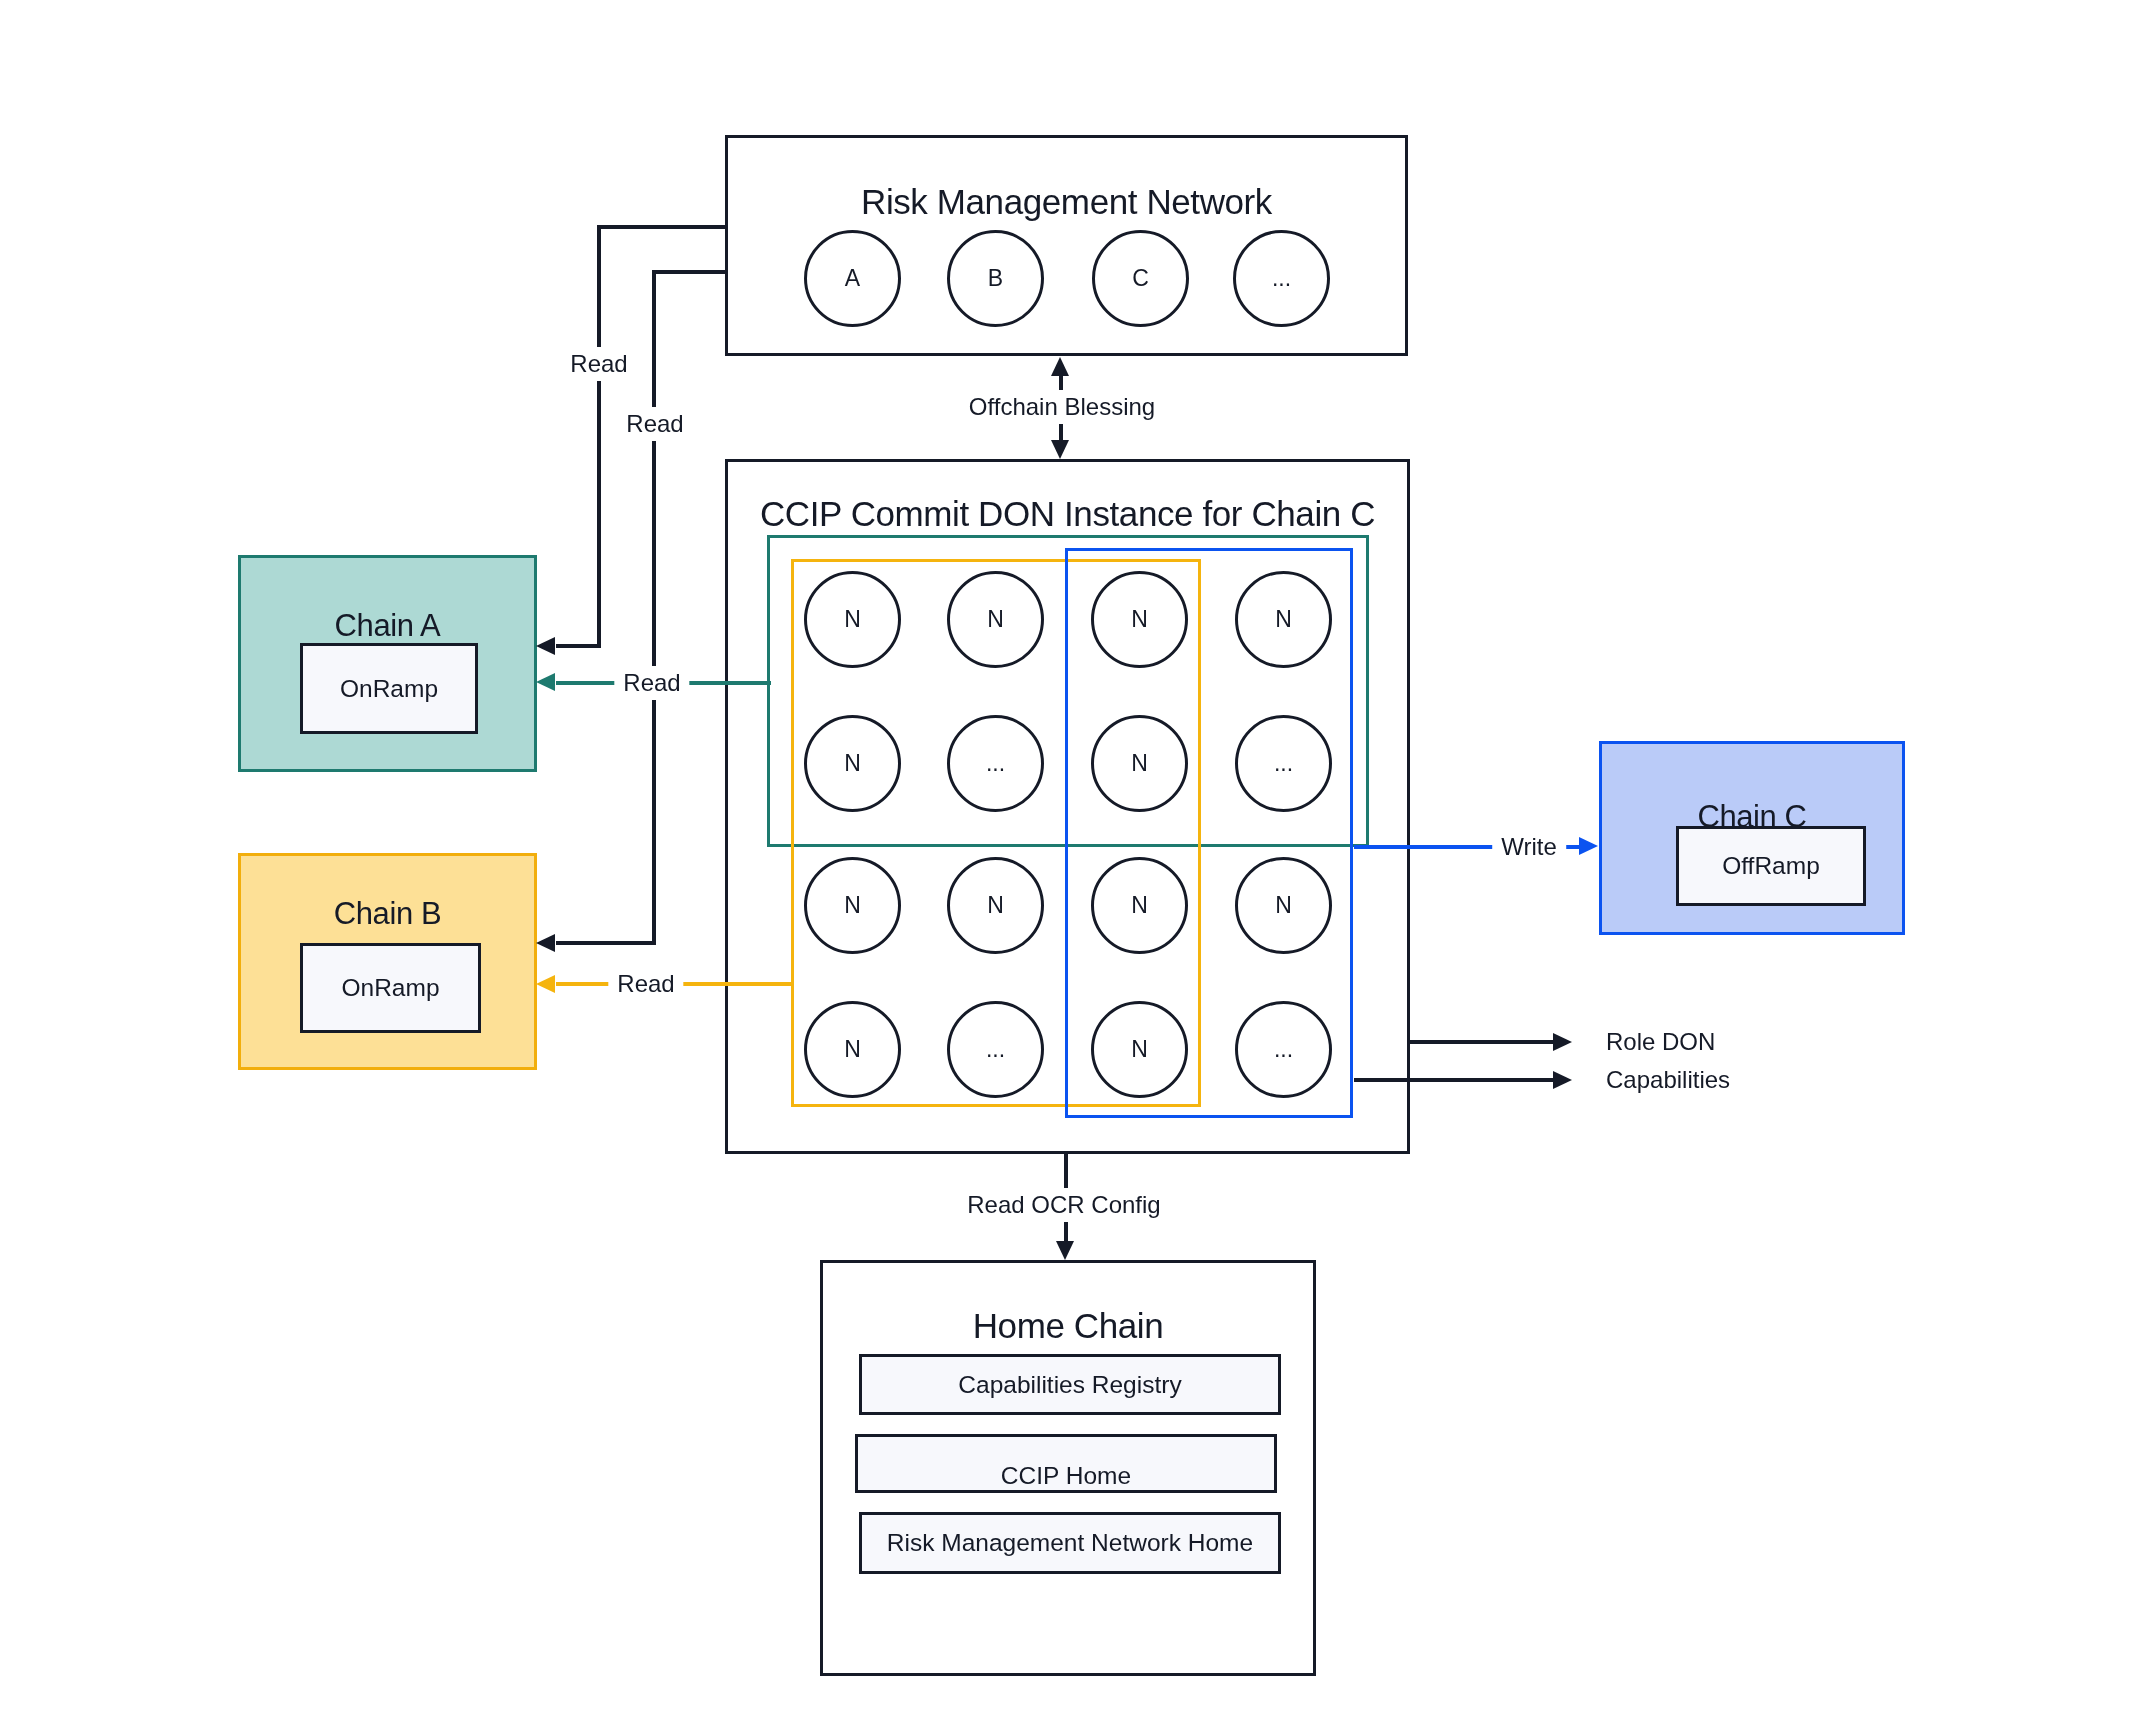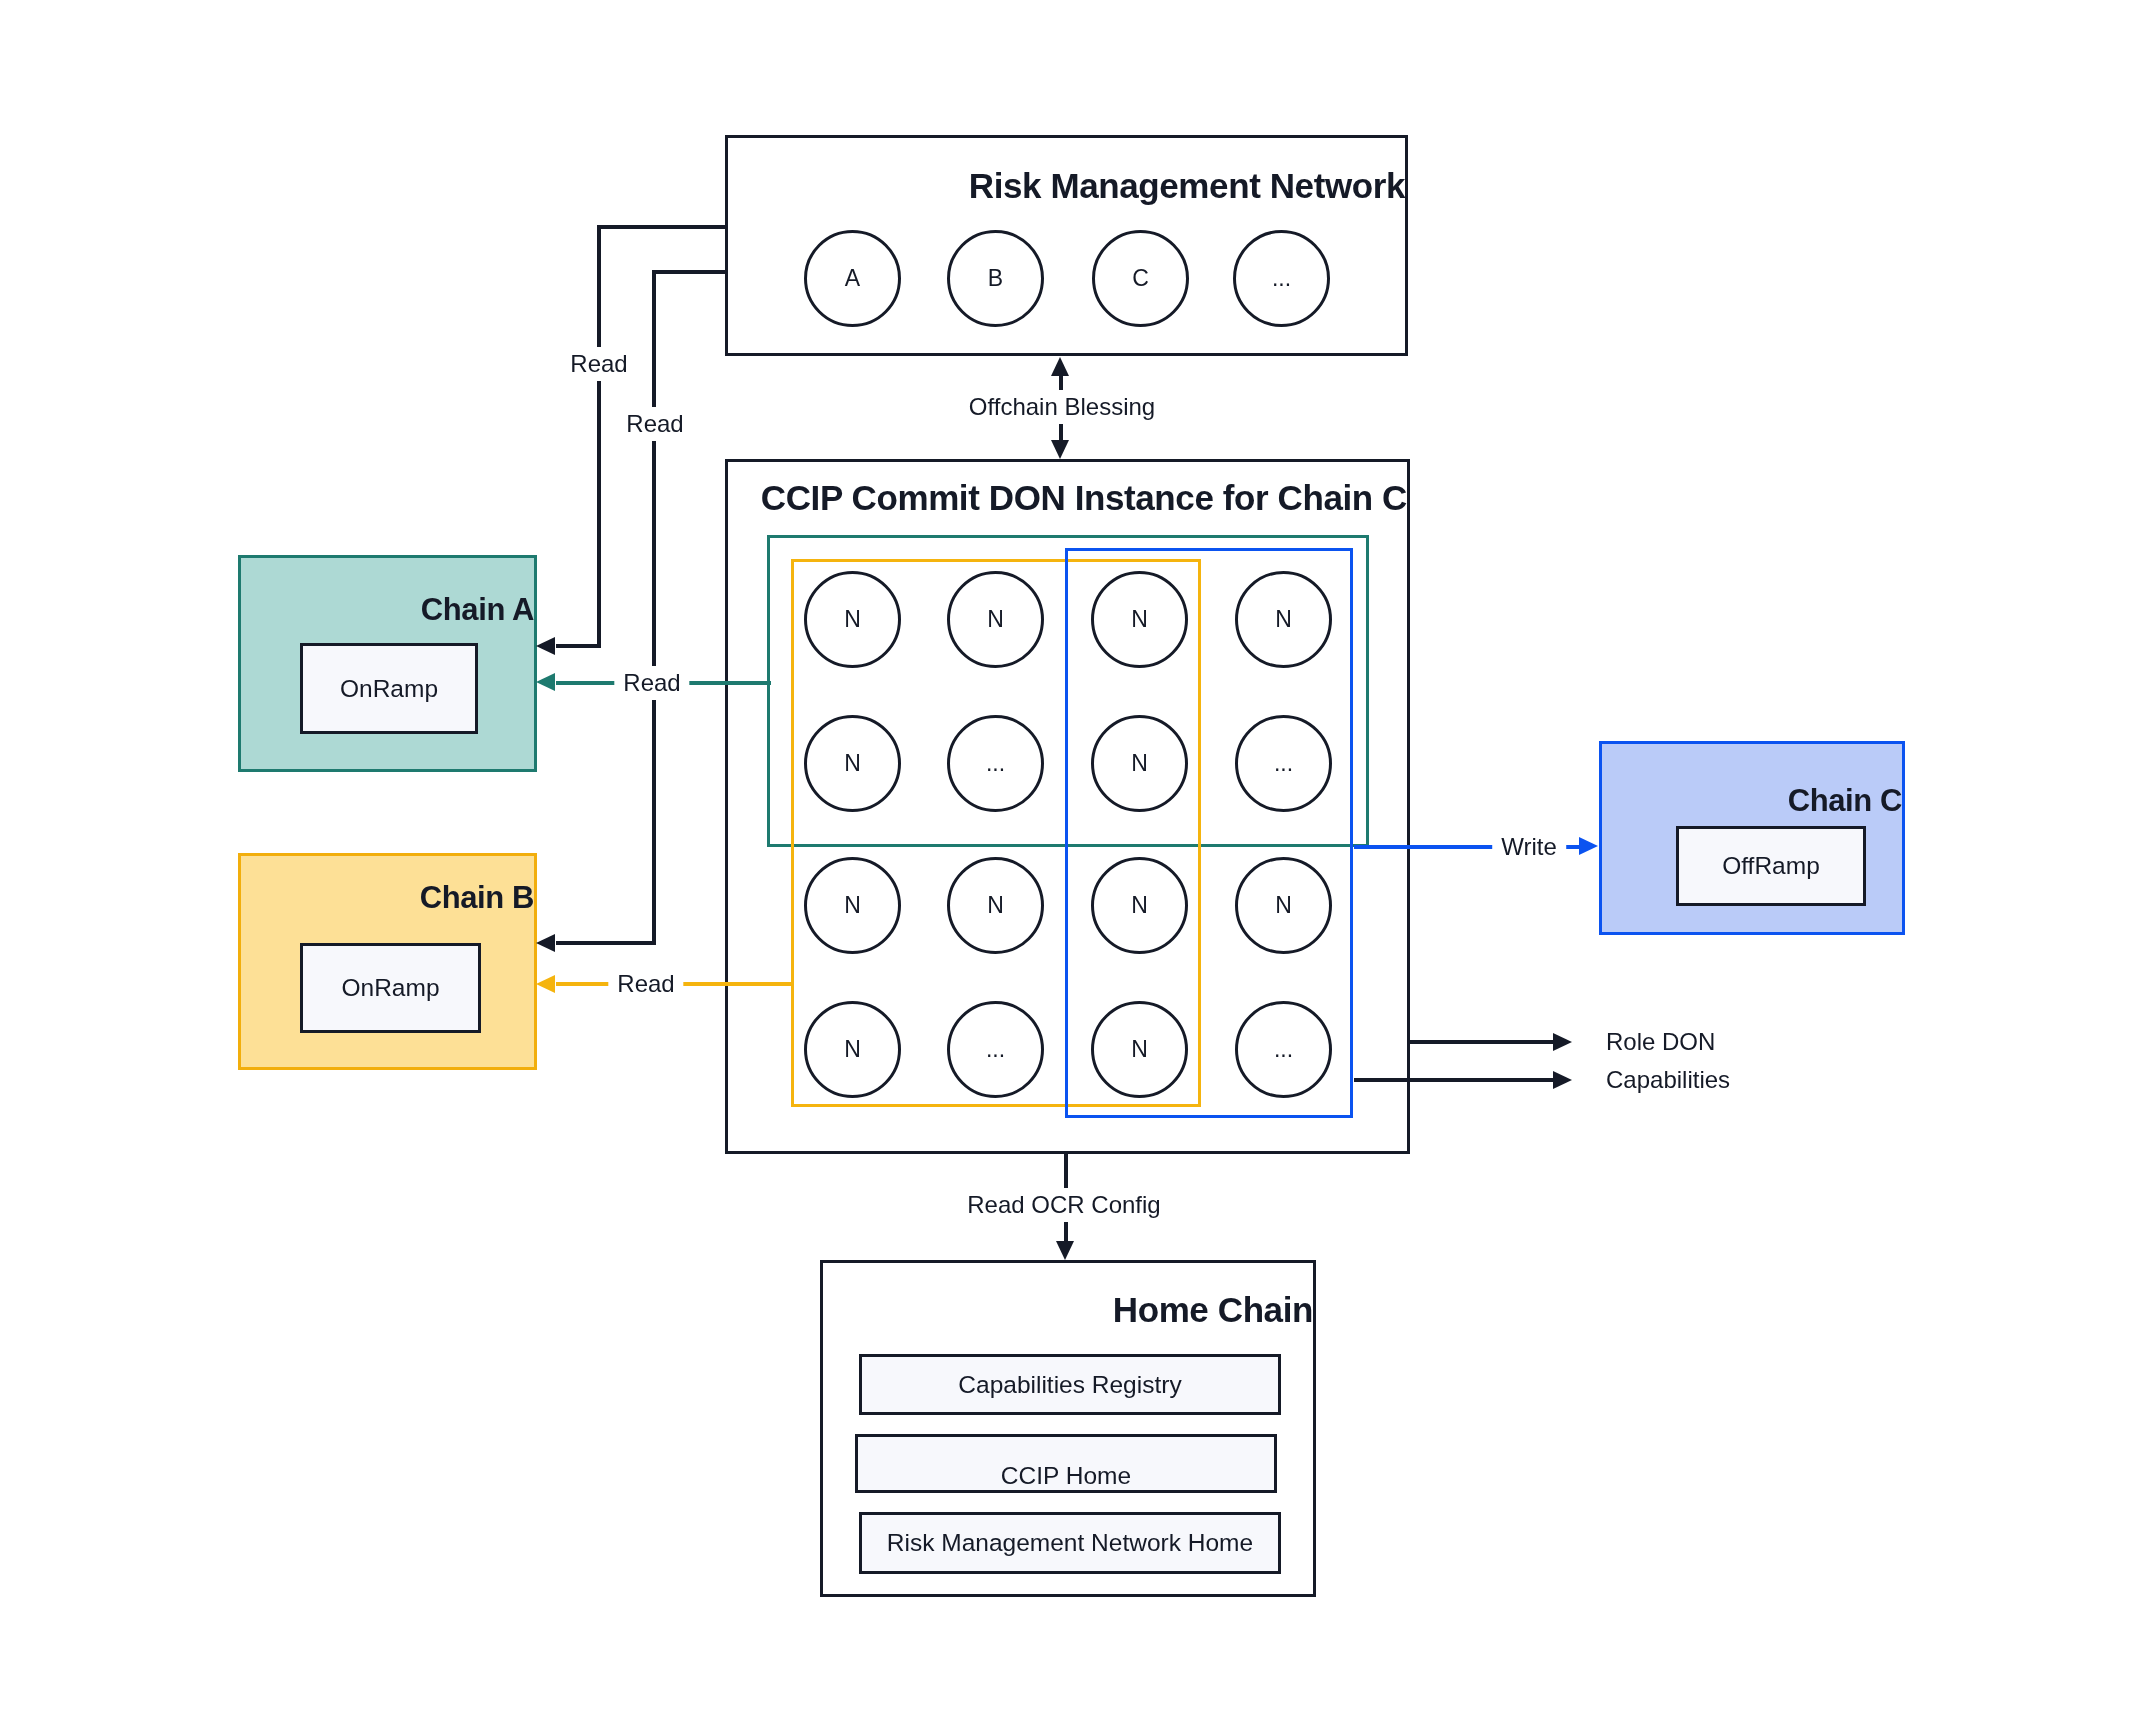--- a/index.html
+++ b/index.html
@@ -13,21 +13,21 @@
   .overlay.teal{border-color:#1E7A6F;}
   .overlay.yellow{border-color:#F5B40E;}
   .overlay.blue{border-color:#0B53F0;}
   .chain{position:absolute;border:3.7px solid;box-sizing:border-box;z-index:1;}
   .chain.teal{background:#ADD9D4;border-color:#1E7A6F;}
   .chain.yellow{background:#FDE096;border-color:#F2AE0C;}
   .chain.blue{background:#BACBF8;border-color:#0B53F0;}
   .panel{position:absolute;background:#F7F8FC;border:3px solid #151A27;box-sizing:border-box;
          display:flex;align-items:center;justify-content:center;font-size:24.5px;z-index:2;}
   
-  .title{position:absolute;left:0;right:0;text-align:right;font-weight:bold;letter-spacing:-0.4px;}
+  .title{position:absolute;left:0;right:0;text-align:center;font-weight:normal;letter-spacing:-0.4px;margin-top:16px;}
   .title.lg{font-size:35px;line-height:39px;}
   .title.md{font-size:31px;line-height:36px;}
   
   .circle{position:absolute;width:97px;height:97px;border-radius:50%;border:3px solid #151A27;
           background:#ffffff;display:flex;align-items:center;justify-content:center;
           font-size:23px;z-index:2;box-sizing:border-box;}
   
   .hline,.vline{position:absolute;background:#151A27;z-index:4;}
   .hline{height:3.7px;}
   .vline{width:3.7px;}
@@ -148,21 +148,21 @@
     </div>
   </div>
 
   <div class="chain blue" style="left:1599px;top:741px;width:306px;height:194px;">
     <div class="title md" style="top:39px;">Chain C</div>
     <div class="panel" style="left:74px;top:82px;width:190px;height:80px;">
       <span>OffRamp</span>
     </div>
   </div>
 
-  <div class="box" style="left:820px;top:1260px;width:496px;height:337px;">
+  <div class="box" style="left:820px;top:1260px;width:496px;height:416px;">
     <div class="title lg" style="top:27px;">Home Chain</div>
     <div class="panel" style="left:36px;top:91px;width:422px;height:61px;">
       <span>Capabilities Registry</span>
     </div>
     <div class="panel" style="left:32px;top:171px;width:422px;height:59px;align-items:flex-end;">
       <span>CCIP Home</span>
     </div>
     <div class="panel" style="left:36px;top:249px;width:422px;height:62px;">
       <span>Risk Management Network Home</span>
     </div>

